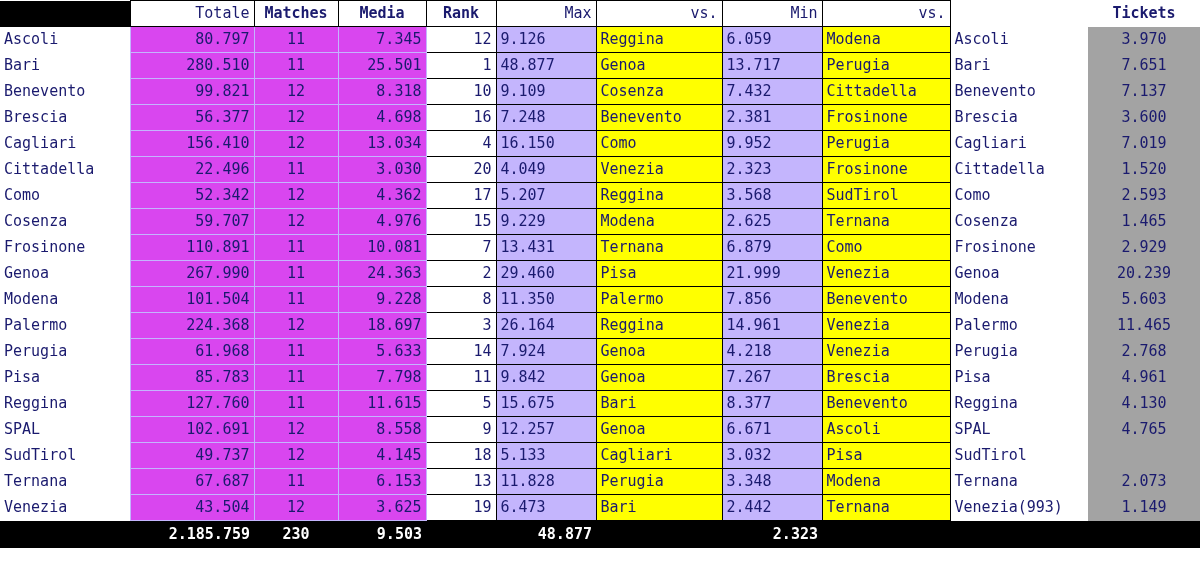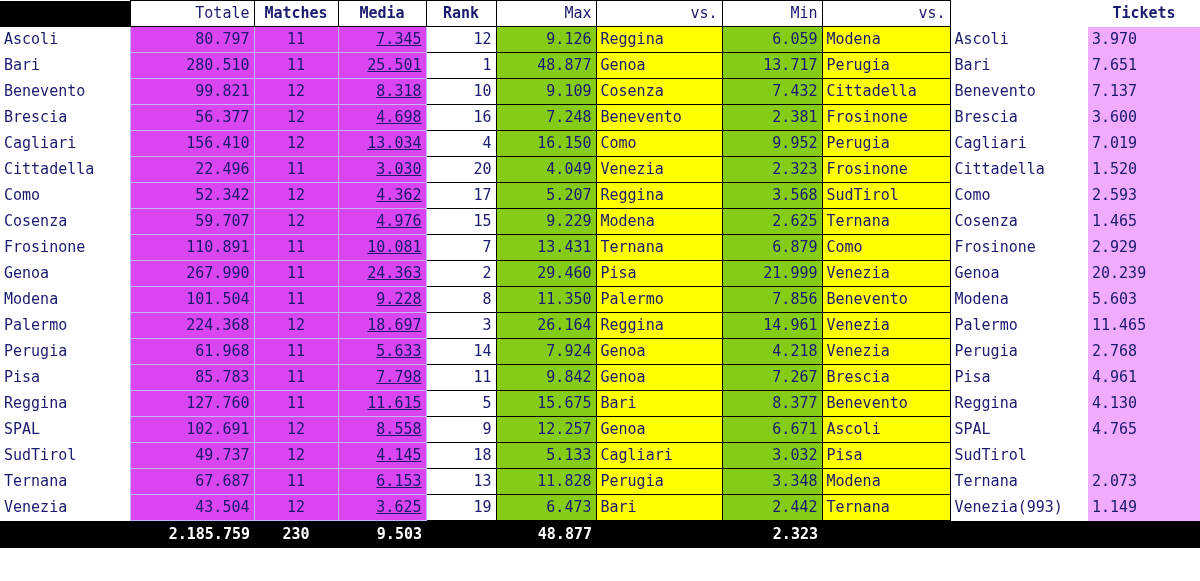--- a/index.html
+++ b/index.html
@@ -64,45 +64,44 @@
     border: none;
     background: #ffffff;
   }
   td.num {
     text-align: right;
     border: 1px solid #c4b5fd;
     background: #d946ef;
   }
   td.bold {
     font-weight: bold;
-    text-decoration: underline;
   }
   td.rank {
     text-align: right;
     border: 1px solid #000000;
   }
   td.yel {
-    background: #84cc16;
-    text-align: right;
+    background: #c4b5fd;
+    text-align: left;
     border: 1px solid #000000;
   }
   td.vs-right {
     background: #ffff00;
     text-align: left;
     border: 1px solid #000000;
   }
   td.plain-left {
     text-align: left;
     border: none;
     background: #ffffff;
   }
   td.tickets {
-    text-align: left;
-    border: none;
-    background: #f0abfc;
+    text-align: center;
+    border: none;
+    background: #a3a3a3;
   }
 
   
   tr.totals td {
     background: #000000;
     color: #ffffff;
     font-weight: bold;
     border: none;
     height: 27px;
     line-height: 27px;

